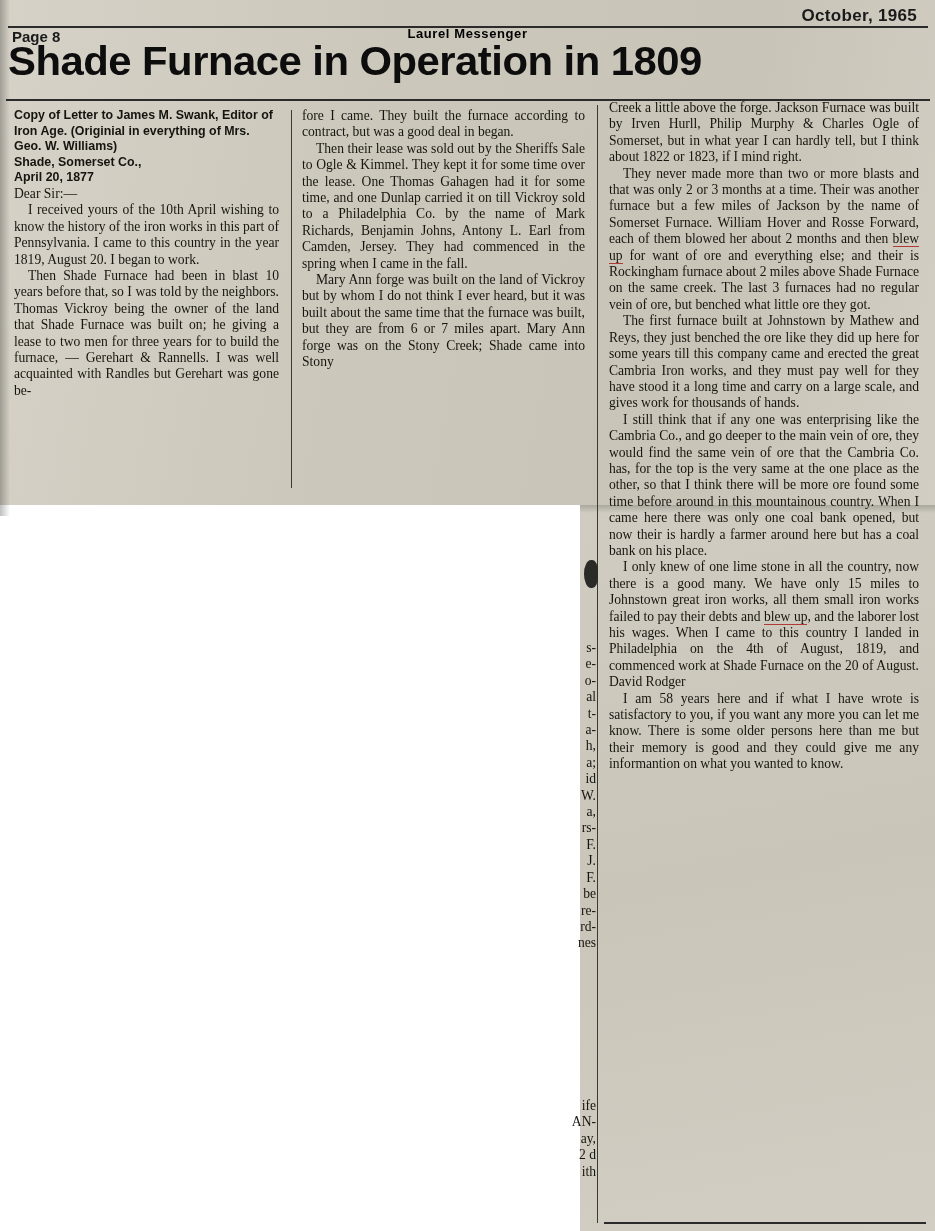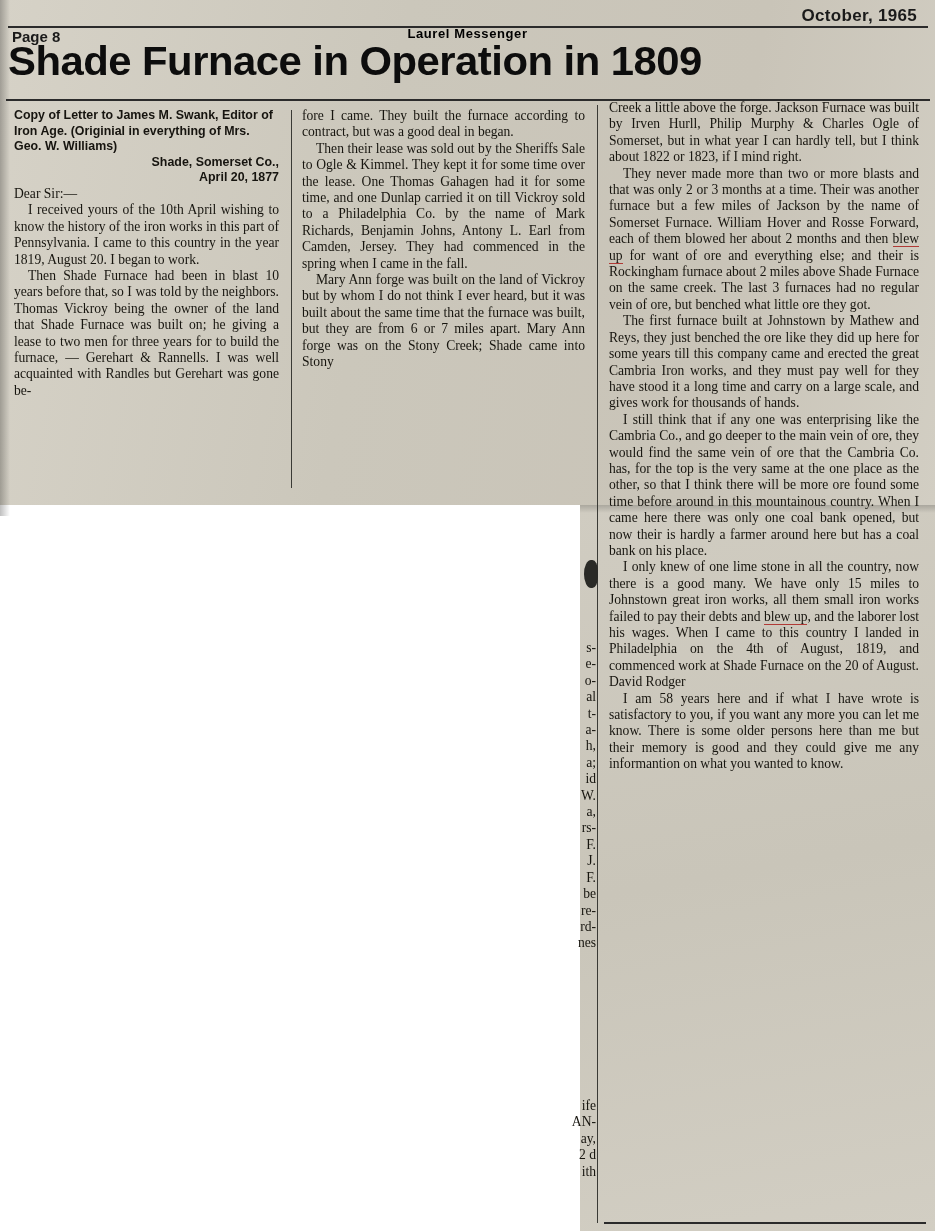--- a/index.html
+++ b/index.html
@@ -151,21 +151,21 @@
   #rule-c2 { left: 597px; top: 105px; height: 1118px; }
 
   .lead-note {
     font-family: "Liberation Sans", sans-serif;
     font-weight: bold;
     font-size: 12.4px;
     line-height: 15.6px;
     color: #16140f;
     text-align: left;
   }
-  .lead-note .center { display: block; text-align: right; }
+  .lead-note .center { display: block; text-align: left; }
   .salutation {
     margin-top: 10px;
     margin-bottom: 2px;
   }
 
   .underline-red {
     border-bottom: 1.6px solid #b03a36;
     padding-bottom: 0px;
   }
 

